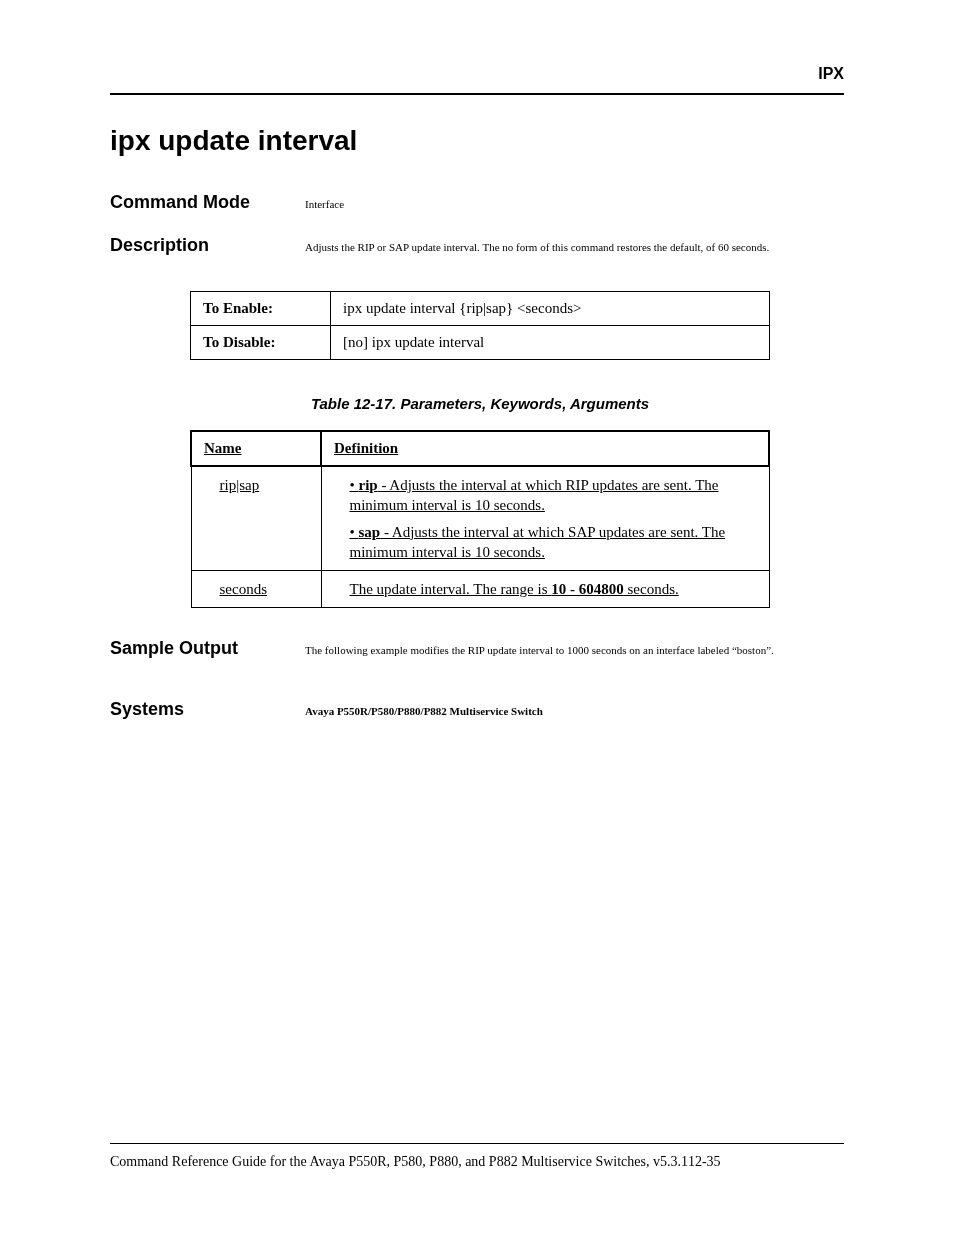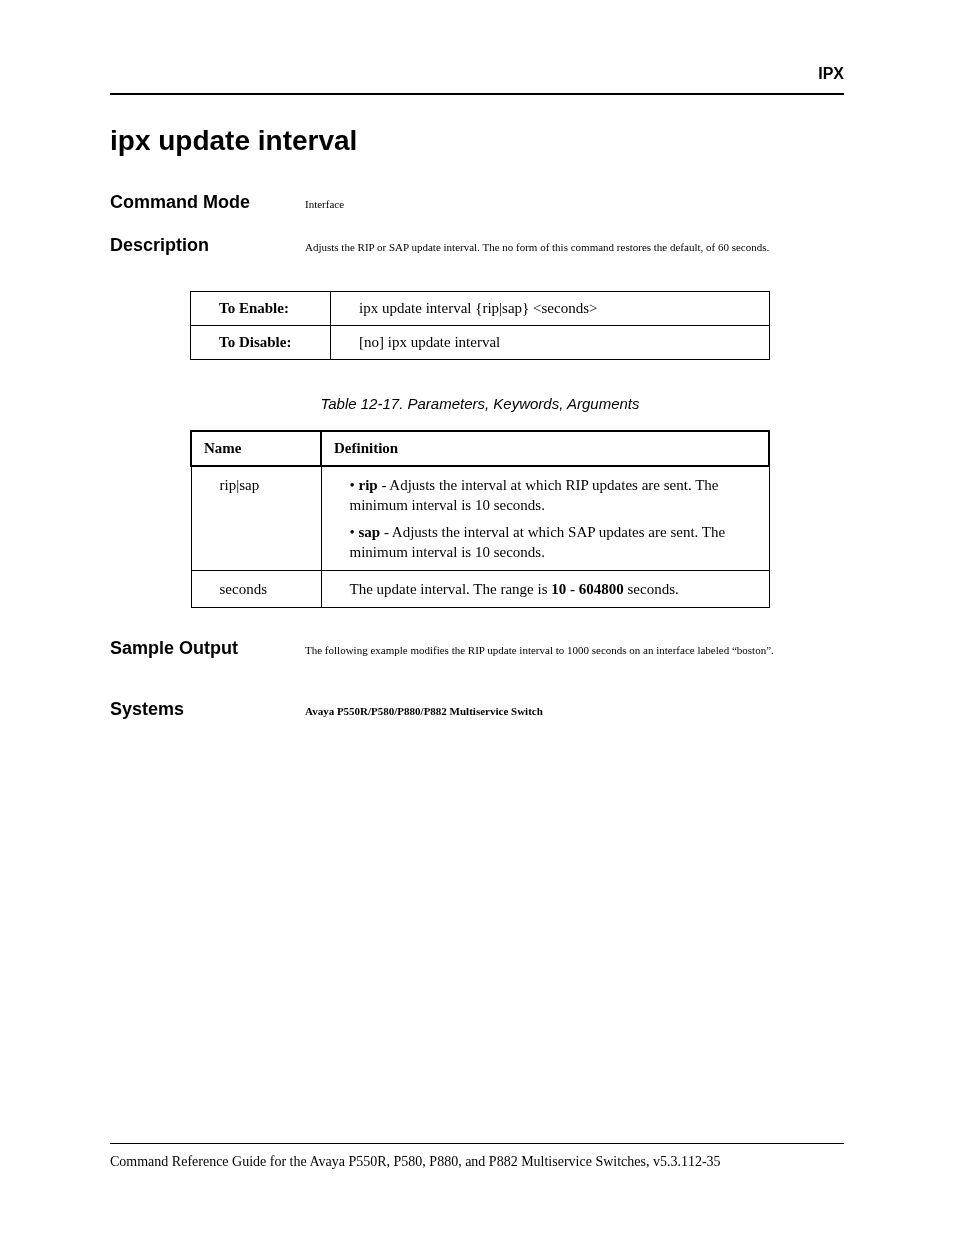--- a/index.html
+++ b/index.html
@@ -53,41 +53,42 @@
     .section-body.bold {
       font-weight: bold;
     }
     .syntax-table {
       margin: 35px 0 35px 80px;
       width: 580px;
       border-collapse: collapse;
     }
     .syntax-table td {
       border: 1px solid #000;
-      padding: 8px 28px;
+      padding: 8px 12px;
       font-size: 15px;
       vertical-align: middle;
     }
     .syntax-table td.label-cell {
       font-weight: bold;
       width: 140px;
     }
     .table-caption {
       font-family: Arial, Helvetica, sans-serif;
-      font-weight: normal;
+      font-weight: bold;
       font-style: italic;
       font-size: 15px;
       text-align: center;
       margin: 15px 0 18px 80px;
       width: 580px;
     }
     .params-table {
       margin: 0 0 30px 80px;
       width: 580px;
       border-collapse: collapse;
+      text-decoration: underline;
     }
     .params-table th {
       border: 2px solid #000;
       padding: 8px 12px;
       font-size: 15px;
       font-weight: bold;
       text-align: left;
       font-family: Georgia, 'Times New Roman', serif;
     }
     .params-table td {

